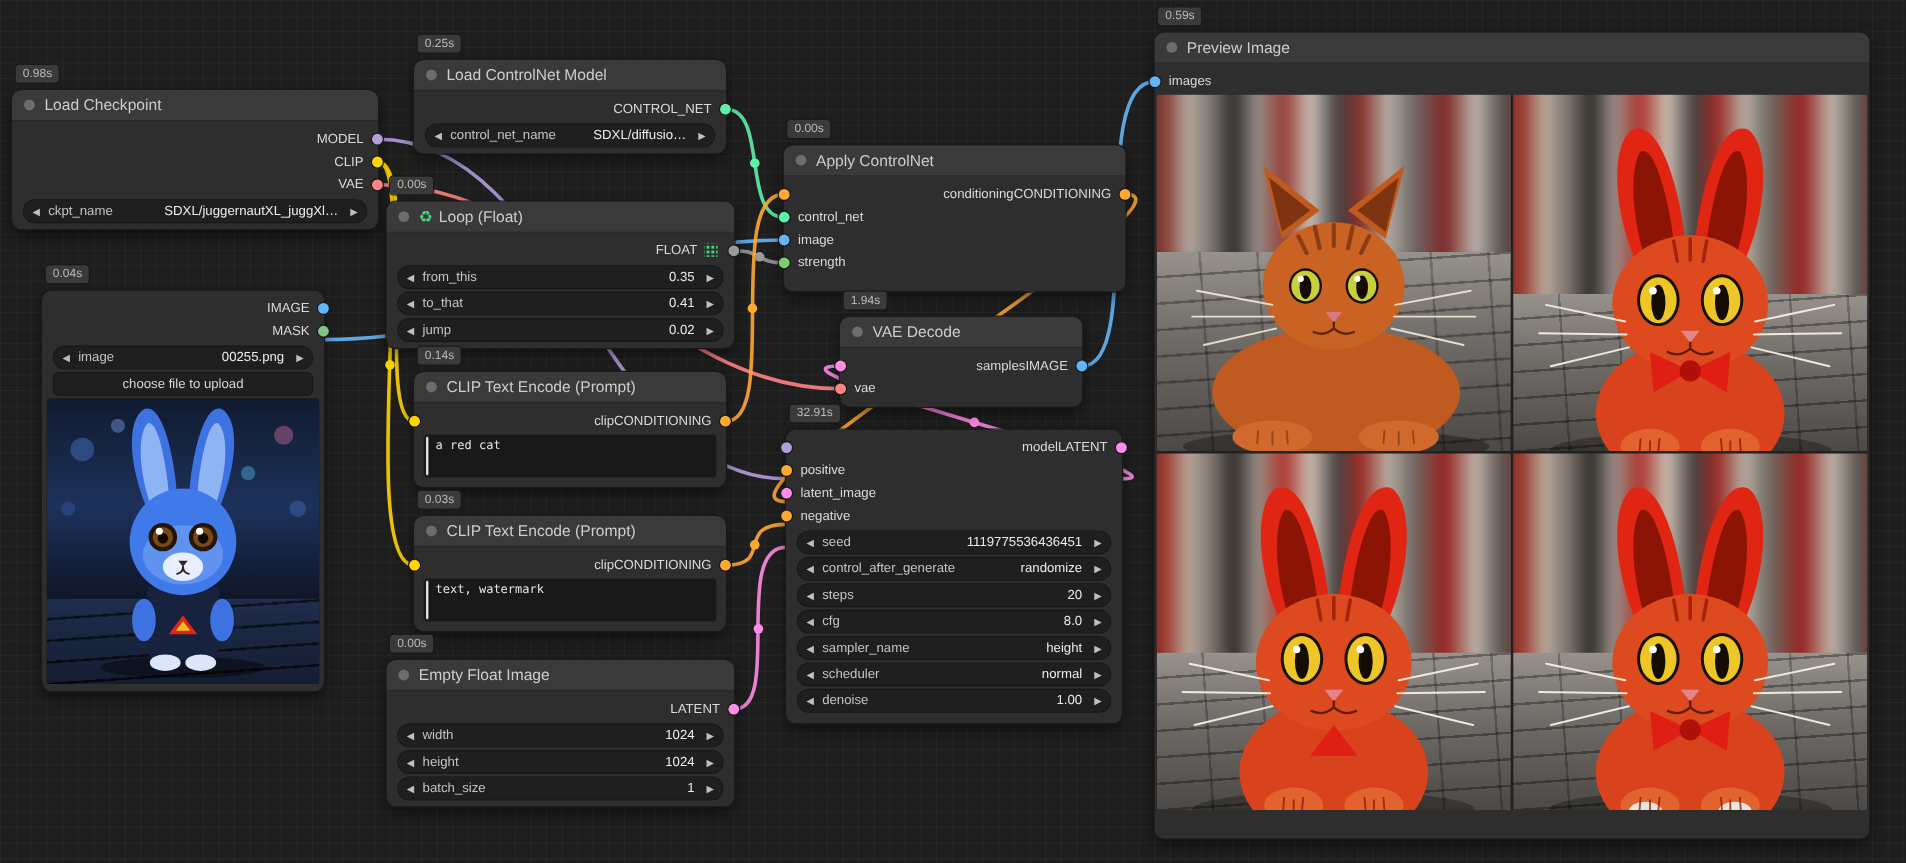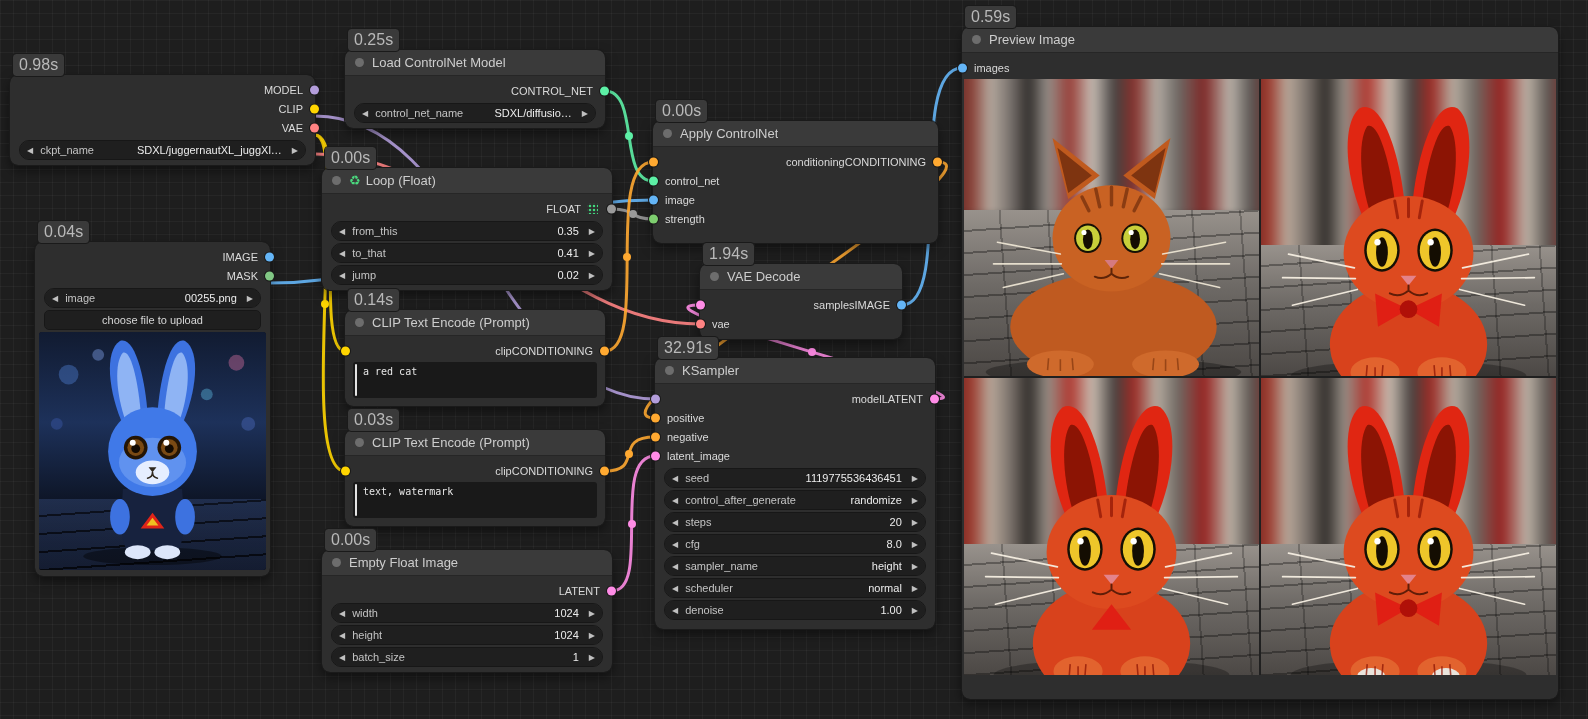--- a/index.html
+++ b/index.html
@@ -14,21 +14,21 @@
   .wire{fill:none;stroke-width:3;stroke-linecap:round;opacity:.9}
 
   .node{position:absolute;z-index:2;background:#2e2e2e;border-radius:8px;
     box-shadow:0 5px 12px rgba(0,0,0,.5);outline:1px solid #1a1a1a;color:#ccc;font-size:11px}
   .titlebar{height:26px;background:#3a3a3a;border-radius:8px 8px 0 0;display:flex;
     align-items:center;padding:0 10px;gap:8px;border-bottom:1px solid #262626}
   .tdot{width:9px;height:9px;border-radius:50%;background:#6d6d6d;flex:none}
   .ttext{font-size:13px;color:#cdcdcd;white-space:nowrap;overflow:hidden}
   .loopicon{color:#4ad97e;font-size:13px;margin-right:-3px}
   .badge{position:absolute;top:-21px;left:3px;background:#3a3a3a;border-radius:3px;
-    padding:2px 6px;font-size:16px;color:#b9b9b9;outline:1px solid #1a1a1a}
+    padding:2px 6px;font-size:10px;color:#b9b9b9;outline:1px solid #1a1a1a}
   .rows{padding:5px 0 2px}
   .row{height:19px;display:flex;align-items:center;position:relative;padding:0 12px}
   .row.out{justify-content:flex-end}
   .row.both{justify-content:flex-end}
   .plabel{color:#dadada;white-space:nowrap}
   .dot{width:9px;height:9px;border-radius:50%;position:absolute;top:50%;
     transform:translateY(-50%);background:#aaa;box-shadow:0 0 0 1px #191919}
   .dot.l{left:-4px}
   .dot.r{right:-4px}
   .grid-icon{width:11px;height:11px;margin-left:6px;margin-right:2px;
@@ -104,20 +104,24 @@
     <circle cx="627" cy="257" r="4" fill="#ffa931"></circle>
     <circle cx="794" cy="290" r="4" fill="#ffa931"></circle>
     <circle cx="629" cy="454" r="4" fill="#ffa931"></circle>
     <circle cx="632" cy="524" r="4" fill="#ff8ce6"></circle>
     <circle cx="812" cy="352" r="4" fill="#ff8ce6"></circle>
     <circle cx="931" cy="187" r="4" fill="#64b5f6"></circle>
   </svg>
 
   <div class="node" style="left:10px;top:75px;width:305px">
     <div class="badge">0.98s</div>
+    <div class="titlebar">
+      <span class="tdot"></span>
+      <span class="ttext">Load Checkpoint</span>
+    </div>
     <div class="rows">
       <div class="row out">
         <span class="plabel">MODEL</span>
         <span class="dot r" style="background: rgb(179, 157, 219);"></span>
       </div>
       <div class="row out">
         <span class="plabel">CLIP</span>
         <span class="dot r" style="background: rgb(255, 213, 0);"></span>
       </div>
       <div class="row out">
@@ -362,42 +366,38 @@
       </div>
       <div class="row">
         <span class="dot l" style="background: rgb(255, 131, 131);"></span>
         <span class="plabel">vae</span>
       </div>
     </div>
   </div>
 
   <div class="node" style="left:655px;top:358px;width:280px">
     <div class="badge">32.91s</div>
-    <div class="titlebar">
-      <span class="tdot"></span>
-      <span class="ttext">KSampler</span>
-    </div>
     <div class="rows" style="padding-bottom:6px">
       <div class="row both">
         <span class="dot l" style="background: rgb(179, 157, 219);"></span>
         <span class="plabel">model</span>
         <span class="plabel">LATENT</span>
         <span class="dot r" style="background: rgb(255, 140, 230);"></span>
       </div>
       <div class="row">
         <span class="dot l" style="background: rgb(255, 169, 49);"></span>
         <span class="plabel">positive</span>
       </div>
       <div class="row">
+        <span class="dot l" style="background: rgb(255, 140, 230);"></span>
+        <span class="plabel">latent_image</span>
+      </div>
+      <div class="row">
         <span class="dot l" style="background: rgb(255, 169, 49);"></span>
         <span class="plabel">negative</span>
-      </div>
-      <div class="row">
-        <span class="dot l" style="background: rgb(255, 140, 230);"></span>
-        <span class="plabel">latent_image</span>
       </div>
       <div class="widget">
         <span class="warr">◀</span>
         <span class="wlabel">seed</span>
         <span class="wvalue">1119775536436451</span>
         <span class="warr">▶</span>
       </div>
       <div class="widget">
         <span class="warr">◀</span>
         <span class="wlabel">control_after_generate</span>

